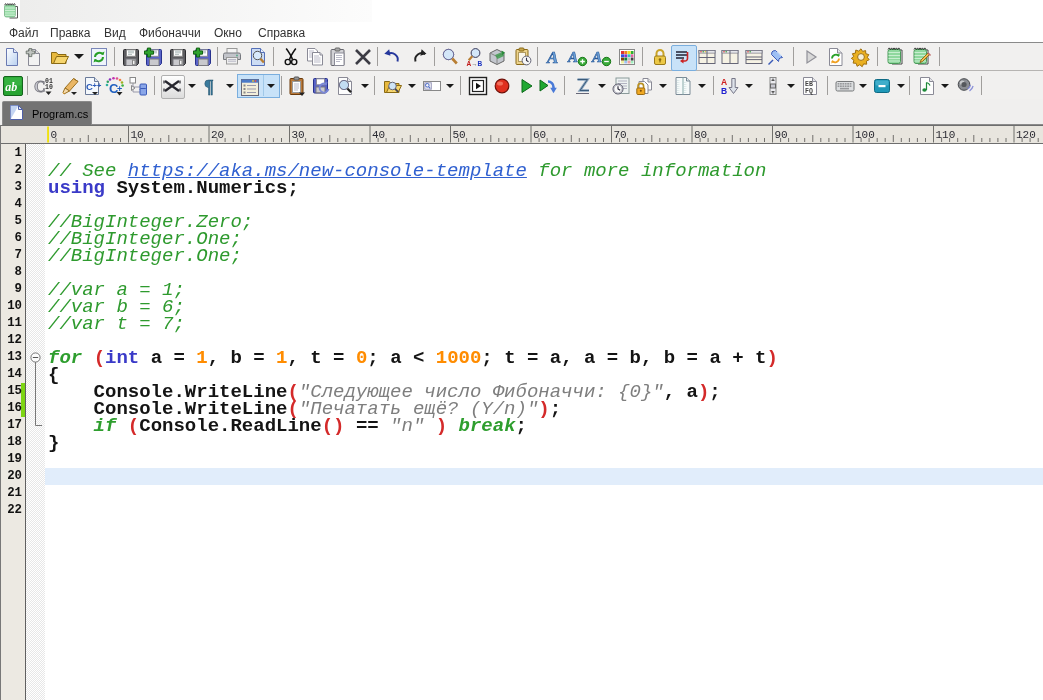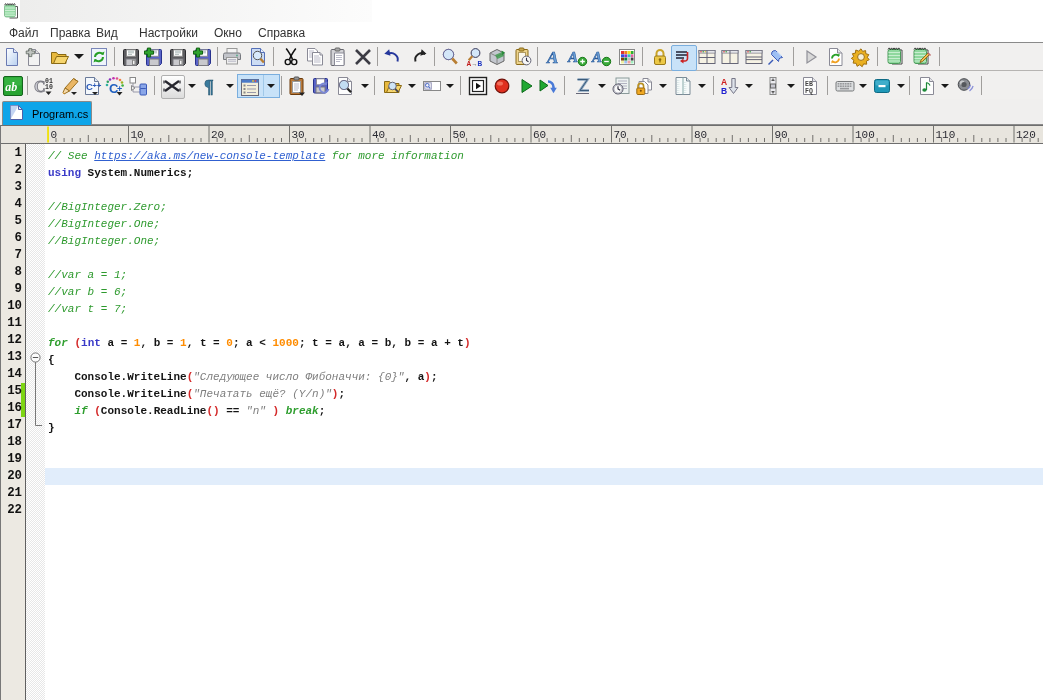--- a/index.html
+++ b/index.html
@@ -7,36 +7,36 @@
 .abs{position:absolute;}
 #titlegrad{left:20px;top:0;width:352px;height:22px;
   background:linear-gradient(to right,#ededec,#fcfcfc);}
 #menubar{left:0;top:22px;width:1043px;height:20px;background:#fff;font-size:12px;color:#333;}
 #menubar span{position:absolute;top:4px;}
 #menuline{left:0;top:42px;width:1043px;height:1px;background:#8a8a8a;}
 #tb1{left:0;top:43px;width:1043px;height:27px;background:#f1f0ef;border-bottom:1px solid #b6b4b2;}
 #tb2{left:0;top:71px;width:1043px;height:28px;background:#f1f0ef;}
 #tabbar{left:0;top:99px;width:1043px;height:26px;background:#f0efee;}
 #tabline{left:91px;top:124px;width:952px;height:1px;background:#8a8a8a;}
-#tab{left:2px;top:101px;width:88px;height:25px;background:#0ea5e9;
+#tab{left:2px;top:101px;width:88px;height:25px;background:#737373;
   border:1px solid #8a8a8a;border-bottom:none;border-radius:2px 2px 0 0;}
 #tab .lbl{position:absolute;left:29px;top:6px;font-size:11px;color:#000;}
 #ruler{left:0;top:125px;}
 #editor{left:0;top:144px;width:1043px;height:556px;background:#fff;}
 #gutter{left:0;top:144px;width:25px;height:556px;background:#ece9e2;border-right:1px solid #5f5f5f;}
 #foldm{left:26px;top:144px;width:19px;height:556px;background:#fff;
   background-image:linear-gradient(45deg,#e7e7e7 25%,transparent 25%,transparent 75%,#e7e7e7 75%),
    linear-gradient(45deg,#e7e7e7 25%,transparent 25%,transparent 75%,#e7e7e7 75%);
   background-size:2px 2px;background-position:0 0,1px 1px;}
 #lborder{left:0;top:125px;width:1px;height:575px;background:#787878;}
 #curline{left:45px;top:468px;width:998px;height:17px;background:#e1edfb;}
 #greenbar{left:21px;top:383px;width:4px;height:34px;background:#7dd513;}
 pre{margin:0;font-family:"Liberation Mono",monospace;font-weight:bold;}
 #lnums{left:0;top:145px;width:22px;text-align:right;font-size:12.4px;line-height:17px;color:#111;}
-#code{left:48px;top:148px;font-size:11px;line-height:17px;color:#141414;}
+#code{left:48px;top:163px;font-size:19px;line-height:17px;color:#141414;}
 #code .c{color:#2e9a2e;font-style:italic;font-weight:normal;}
 #code .a{color:#3060d0;font-style:italic;text-decoration:underline;font-weight:normal;}
 #code .k1{color:#3a3ac8;}
 #code .k2{color:#2e9e2e;font-style:italic;}
 #code .n{color:#ff8c00;}
 #code .p{color:#d42a2a;}
 #code .s{color:#7e7e7e;font-style:italic;font-weight:normal;}
 .sep1{position:absolute;top:47px;width:1px;height:19px;background:#a09e9c;}
 .sep2{position:absolute;top:76px;width:1px;height:19px;background:#a09e9c;}
 .i{position:absolute;}
@@ -49,22 +49,22 @@
 <div class="abs" id="titlegrad"></div>
 <svg class="abs" style="left:3px;top:2px" width="17" height="18" viewBox="0 0 17 18">
  <path d="M5 4.5h9.5V16H6.5" fill="#fff" stroke="#555" stroke-width="1"></path>
  <rect x="1.5" y="3" width="10.8" height="12" rx="1.8" fill="#97dca6" stroke="#68aa78" stroke-width=".7"></rect>
  <path d="M2 6h10M2 8.5h10M2 11h10M2 13.3h10" stroke="#ccf0d4" stroke-width="1.1"></path>
  <path d="M1.5 3.2l1.1-1.7 1.1 1.7 1.1-1.7 1.1 1.7 1.1-1.7 1.1 1.7 1.1-1.7 1.1 1.7 1.1-1.7 1.1 1.7" stroke="#2a2a2a" stroke-width=".75" fill="none"></path>
 </svg>
 <div class="abs" id="menubar">
  <span style="left:9px">Файл</span>
     <span style="left:50px">Правка</span>
- <span style="left:96px">Вид</span>
-    <span style="left:139px">Настройки</span>
+ <span style="left:104px">Вид</span>
+    <span style="left:139px">Фибоначчи</span>
  <span style="left:214px">Окно</span>
     <span style="left:258px">Справка</span>
 </div>
 <div class="abs" id="menuline"></div>
 <div class="abs" id="tb1"></div>
 <div class="abs" id="tb2"></div>
 <div id="ICONS1">
 <svg class="i" style="left:1px;top:46px" width="22" height="22" viewBox="0 0 22 22">
       <defs>
         <linearGradient id="pg" x1="0" y1="0" x2="1" y2="1">

